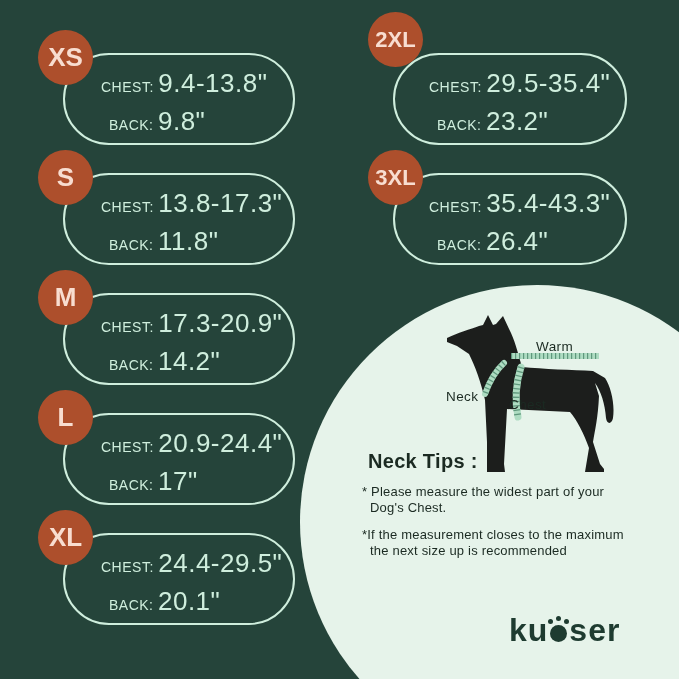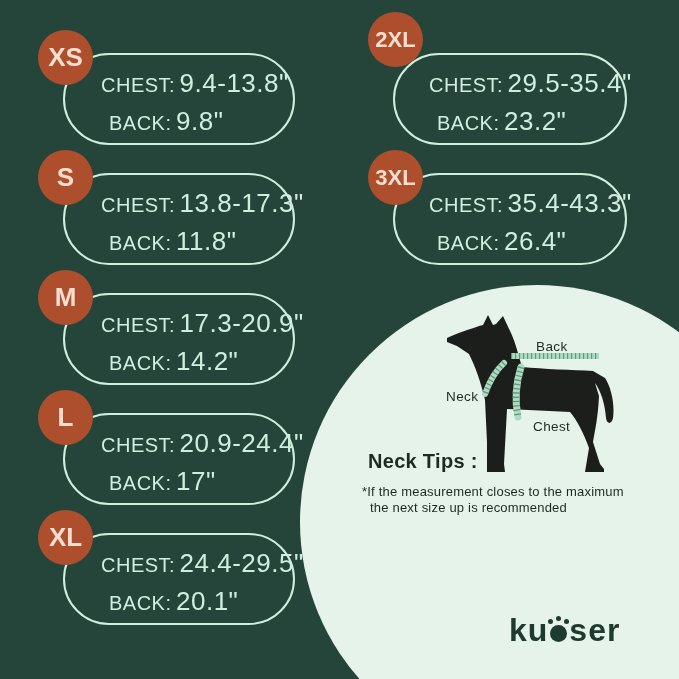--- a/index.html
+++ b/index.html
@@ -9,21 +9,21 @@
     font-family:"Liberation Sans", sans-serif;
   }
   
   .pill{
     position:absolute;height:92px;box-sizing:border-box;
     border:2px solid var(--pill);border-radius:48px;
     color:var(--pill);padding:11px 0 0 36px;
   }
   .pill .sline{line-height:34px;white-space:nowrap;}
   .pill .sline2{margin-left:8px;}
-  .sz-label{font-size:20px;letter-spacing:.5px;}
+  .sz-label{font-size:14px;letter-spacing:.5px;}
   .sz-value{font-size:26px;letter-spacing:.5px;}
   .badge{
     position:absolute;width:55px;height:55px;border-radius:50%;
     background:var(--badge);color:var(--badge-text);
     font-size:26px;font-weight:bold;text-align:center;line-height:55px;
   }
   .badge.small{font-size:22px;}
   
   .big-circle{
     position:absolute;left:300px;top:285px;width:474px;height:474px;
@@ -114,23 +114,25 @@
 <svg class="dog-svg" viewBox="0 0 180 166">
   <path class="dog-body" d="M4 26 C14 21 28 17 36 14 L40 13 L45 3 L50 13 L53 12 L60 4 L68 21 C73 32 76 45 79 55 C100 57 130 58 150 59 L162 66 C168 75 172 92 170 106 C169 112 164 113 163 106 C162 92 158 79 152 71 L156 84 C155 106 152 118 150 130 L157 152 L161 157 L161 160 L142 160 L146 136 C141 122 134 108 127 100 L64 97 L61 152 L62 160 L44 160 L44 130 L42 88 C38 70 32 54 26 42 L14 34 L4 30 Z"></path>
   <rect class="tape-rect" x="68" y="41" width="88" height="6"></rect>
   <path class="tape-tick" d="M68 44 L156 44" stroke-width="6" stroke-dasharray="1.2 2.8"></path>
   <path class="tape" d="M61 51 Q49 62 42 82" stroke-width="6"></path>
   <path class="tape-tick" d="M61 51 Q49 62 42 82" stroke-width="6" stroke-dasharray="1.3 3"></path>
   <path class="tape" d="M78 55 Q70 80 75 105" stroke-width="7"></path>
   <path class="tape-tick" d="M78 55 Q70 80 75 105" stroke-width="7" stroke-dasharray="1.3 3"></path>
 </svg>
 
-<div class="dog-label" style="left:536px;top:339px;">Back</div>
+<div class="dog-label" style="left:536px;top:339px;">Warm</div>
 <div class="dog-label" style="left:446px;top:389px;">Neck</div>
-<div class="dog-label" style="left:509px;top:419px;margin-left:24px;">Chest</div>
+<div class="dog-label" style="left:509px;top:397px;">Chest</div>
 
 <div class="tips-title">Neck Tips :</div>
 <div class="tips-list">
+  <div class="tip-item">* Please measure the widest part of your
+Dog's Chest.</div>
   <div class="tip-item">*If the measurement closes to the maximum
 the next size up is recommended</div>
 </div>
 
 <div class="logo"><span>ku</span><span class="paw"><span class="dot d1"></span><span class="dot d2"></span><span class="dot d3"></span></span><span>ser</span></div>
 
 </body></html>

